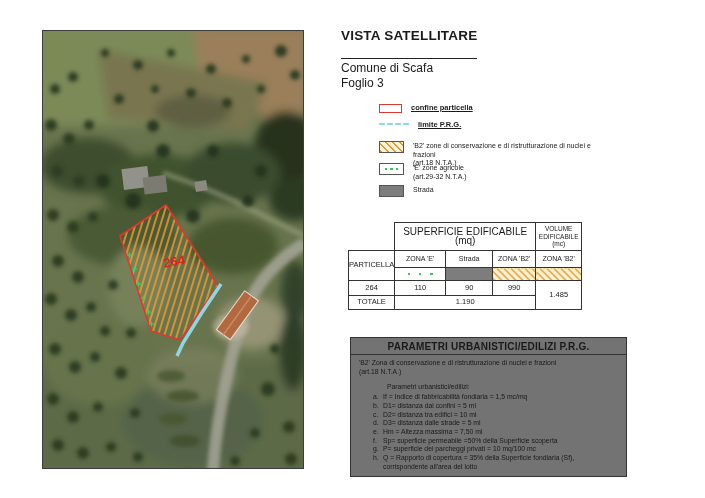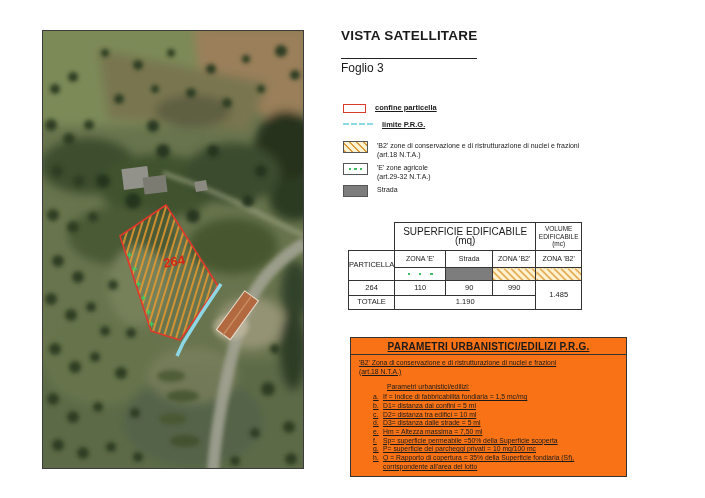--- a/index.html
+++ b/index.html
@@ -15,21 +15,21 @@
   .map-frame svg{display:block;}
   
   .title-block{position:absolute;left:341px;top:26px;}
   .doc-title{
     font-size:13.5px;font-weight:bold;letter-spacing:.2px;
     border-bottom:1.5px solid #222;display:inline-block;padding-bottom:15px;margin-bottom:2px;
   }
   .doc-line{font-size:12px;line-height:15px;}
   
   .legend{position:absolute;left:343px;top:101px;width:255px;}
-  .legend-item{position:absolute;display:flex;align-items:flex-start;}
+  .legend-item{position:absolute;display:flex;align-items:flex-start;margin-left:36px;}
   .sw{width:25px;height:12px;box-sizing:border-box;flex:0 0 auto;margin-right:9px;}
   .sw-confine{width:23px;height:9px;background:#fff;border:1.2px solid #d93a2b;margin-top:1px;}
   .sw-limite{width:30px;height:0;border-top:2px dashed #8fd8e8;margin-top:3px;}
   .sw-b2{
     border:1px solid #555;
     background:repeating-linear-gradient(45deg,#e09a35 0px,#e09a35 1.5px,#fdf3d2 1.5px,#fdf3d2 5px);
   }
   .sw-e{border:1px solid #555;background:#fff;display:flex;align-items:center;justify-content:space-around;padding:0 3px;}
   .sw-e i{width:2.5px;height:2.5px;background:#3fbf63;display:block;}
   .sw-strada{border:1px solid #555;background:#7d7d7d;}
@@ -49,21 +49,21 @@
   .zlab{font-size:7px;}
   .cell-e{background:#fff;}
   .cell-e .dots{display:flex;justify-content:space-around;padding:0 8px;}
   .cell-e .dots i{width:2.5px;height:2.5px;background:#3fbf63;display:block;}
   .cell-strada{background:#7d7d7d;}
   .cell-hatch{background:repeating-linear-gradient(45deg,#e09a35 0px,#e09a35 1.5px,#fdf3d2 1.5px,#fdf3d2 5px);}
   .dash-bottom{border-bottom:1px dashed #333 !important;}
   
   .param-box{
     position:absolute;left:350px;top:337px;width:277px;box-sizing:border-box;
-    border:1.2px solid #333;background:#f97316;text-decoration:underline;
+    border:1.2px solid #333;background:#737373;
   }
   .param-title{
     font-size:10px;font-weight:bold;text-align:center;padding:3px 0 2px 0;
     border-bottom:1.2px solid #333;letter-spacing:.2px;
   }
   .param-body{padding:4px 8px 5px 8px;font-size:6.8px;line-height:8.7px;}
   .param-sub{white-space:pre-line;margin-bottom:7px;}
   .param-intro{margin-left:28px;margin-bottom:1px;}
   .param-item{display:flex;margin-left:14px;}
   .param-item .k{flex:0 0 10px;}
@@ -209,20 +209,21 @@
         <line x1="106" y1="293" x2="111" y2="293"></line>
           <line x1="108.5" y1="290.5" x2="108.5" y2="295.5"></line>
       </g>
       <text x="131" y="235" text-anchor="middle" transform="rotate(-10 131 230)" font-size="13" font-weight="bold" fill="#e01f14" opacity="0.92">264</text>
     </g>
   </svg>
 </div>
 
 <div class="title-block">
   <div class="doc-title">VISTA SATELLITARE</div>
+  <div class="doc-line">Comune di Scafa</div>
   <div class="doc-line">Foglio 3</div>
 </div>
 
 <div class="legend">
   <div class="legend-item" style="top:2px">
     <span class="sw sw-confine"></span>
     <span class="lg-label lg-bold">confine particella</span>
   </div>
   <div class="legend-item" style="top:19px">
     <span class="sw sw-limite" style="border:none;border-top:2px dashed #8fd8e8;height:0;"></span>

